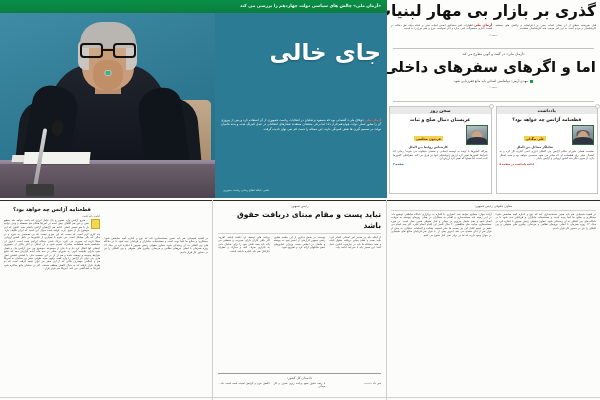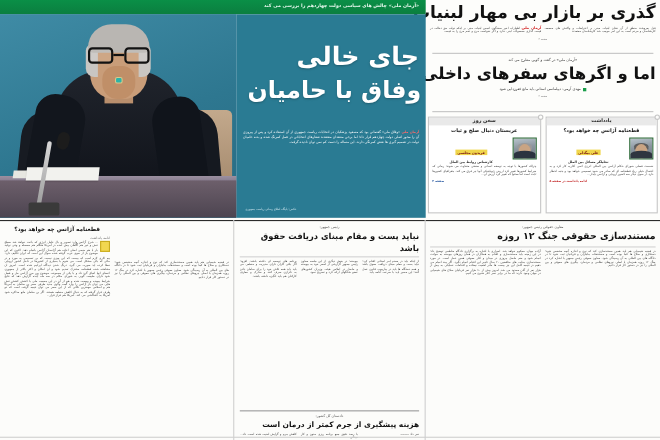--- a/index.html
+++ b/index.html
@@ -245,21 +245,20 @@
   </div>
 
   <div class="photowrap">
 
     <div class="greenbar">
       <div class="gtxt">«آرمان ملی» چالش های سیاسی دولت چهاردهم را بررسی می کند</div>
     </div>
 
     <div class="hero-right">
       <div class="hero-h1">جای خالی</div>
-      <div class="hero-h2">وفاق با حامیان</div>
       <div class="hero-lede">
         <span class="redk">آرمان ملی</span>
         <span>«وفاق ملی» گفتمانی بود که مسعود پزشکیان در انتخابات ریاست جمهوری از آن استفاده کرد و پس از پیروزی آن را محور اصلی دولت چهاردهم قرار داد؛ اما برخی منتقدان معتقدند شعارهای انتخاباتی در عمل کمرنگ شده و بدنه حامیان دولت در تصمیم گیری ها نقش کمرنگی دارند. این مساله را دست کم نمی توان نادیده گرفت.</span>
       </div>
       <div class="hero-credit">عکس: پایگاه اطلاع رسانی ریاست جمهوری</div>
     </div>
 
     <div class="photo">
       <div class="ph-bg"></div>
       <div class="ph-chair"></div>
@@ -293,42 +292,40 @@
 
   <div class="bottom">
 
     <div style="position:absolute;left:0;right:0;top:0;height:1px;background:#2b2b2b;"></div>
 
     <div class="col col-right" style="padding:4px 4px 0 4px;">
       <div style="display:flex;gap:4px;">
 
         <div style="flex:1.05;">
           <div class="sec-kicker">معاون حقوقی رئیس جمهور:</div>
-          <div class="sec-h h-12">مستندسازی حقوقی جنگ ۱۲ روزه</div>
           <div class="thin-rule"></div>
           <div class="colsplit2" style="margin-top:2px;">
             <div class="btext">در قضیه شیمیایی هم باید همین مستندسازی کند که نوع و اندازه آنچه مشخص شود؛ دستکاری و سلاح ها کجا بوده است و مستندهات جانبازان و قربانیان ثبت شود تا در دادگاه های بین المللی به آن رسیدگی شود. معاون حقوقی رئیس جمهور با اشاره کرد در جنگ ۱۲ روزه همزمان با اصلی نیروهای نظامی و مردمان، پیگیری های حقوقی و بین المللی را نیز در دستور کار قرار دادیم.</div>
             <div class="btext">آزاده جهان، محکوم خواهد شد. اصراری با اشاره به برگزاری دادگاه مناطقی توضیح داد: در این زمینه باید مستندسازی و اقدام به همکاران در همان روزهای پیوسته به حوادث انجام شود و ضم حاصل پیروزی در میدان و کنار حقوقی همین عمل است. در مورد مستندسازی جنایت های متاقضین ۲۰ سال تاخیر این اقدام انجام نگیرد. اگر چند انجام می دهیم در نتیجه کامل این نیز بیست ها مادر اهمیت نیفتاده و اقدامات عملیاتی به بیش از هزار نفر از آنان محدود می شد. امروز بیش از ۶۰ هزار نفر قربانیان سلاح های شیمیایی در جهان وجود دارند که ما در برابر نسر کنار شنوع می کنیم.</div>
           </div>
         </div>
       </div>
     </div>
 
     <div class="col col-mid" style="padding:4px 5px 0 5px;border-right:1px solid #cfcfcf;border-left:1px solid #cfcfcf;">
       <div class="sec-kicker">رئیس جمهور:</div>
       <div class="sec-h h-10">نباید پست و مقام مبنای دریافت حقوق باشد</div>
       <div class="thin-rule"></div>
       <div class="colsplit3" style="margin-top:2px;height:135px;overflow:hidden;">
         <div class="btext">از اینکه باید در مقدم امر استانی اقدام کرد: نباید پست و مقام مبنای دریافت حقوق باشد و همه دستگاه ها باید در چارچوب قانون عمل کنند؛ این مسیر باید با سرعت ادامه یابد.</div>
         <div class="btext">پیوسته: در بخش دیگری از این جلسه معاون رئیس جمهور گزارشی از اسفر خود به پیوسته و حاصل در اجلاس هیئت وزیران کشورهای عضو شانگهای ارائه کرد و تصریح نمود.</div>
         <div class="btext">برنامه های توسعه ای داشته باشند. افزود: اگر باقی کاران دارای مدیریت و منطقی می باید باید همه تلاش خود را برای سامان دادن به ناترازی صرف کنند و مدارک و معارف کارکنان هم باید انگیزه داشته باشند.</div>
       </div>
       <div style="border-top:1px solid #9a9a9a;margin-top:2px;"></div>
       <div class="sec-kicker" style="margin-top:2px;">دادستان کل کشور:</div>
-      <div class="sec-h h-9">هزینه پیشگیری از جرم کمتر از درمان است</div>
       <div class="colsplit3" style="margin-top:2px;">
         <div class="btext">خبر داد ــــــــــ</div>
         <div class="btext">با رصد دقیق جمع برنامه ریزی مدون و کار میدانی</div>
         <div class="btext">کاهش جرم و گرایش امنیت شده است، داد...</div>
       </div>
     </div>
 
     <div class="col col-left" style="padding:3px 4px 0 4px;">
       <div style="display:flex;gap:4px;height:100%;">
         <div style="flex:1;">

